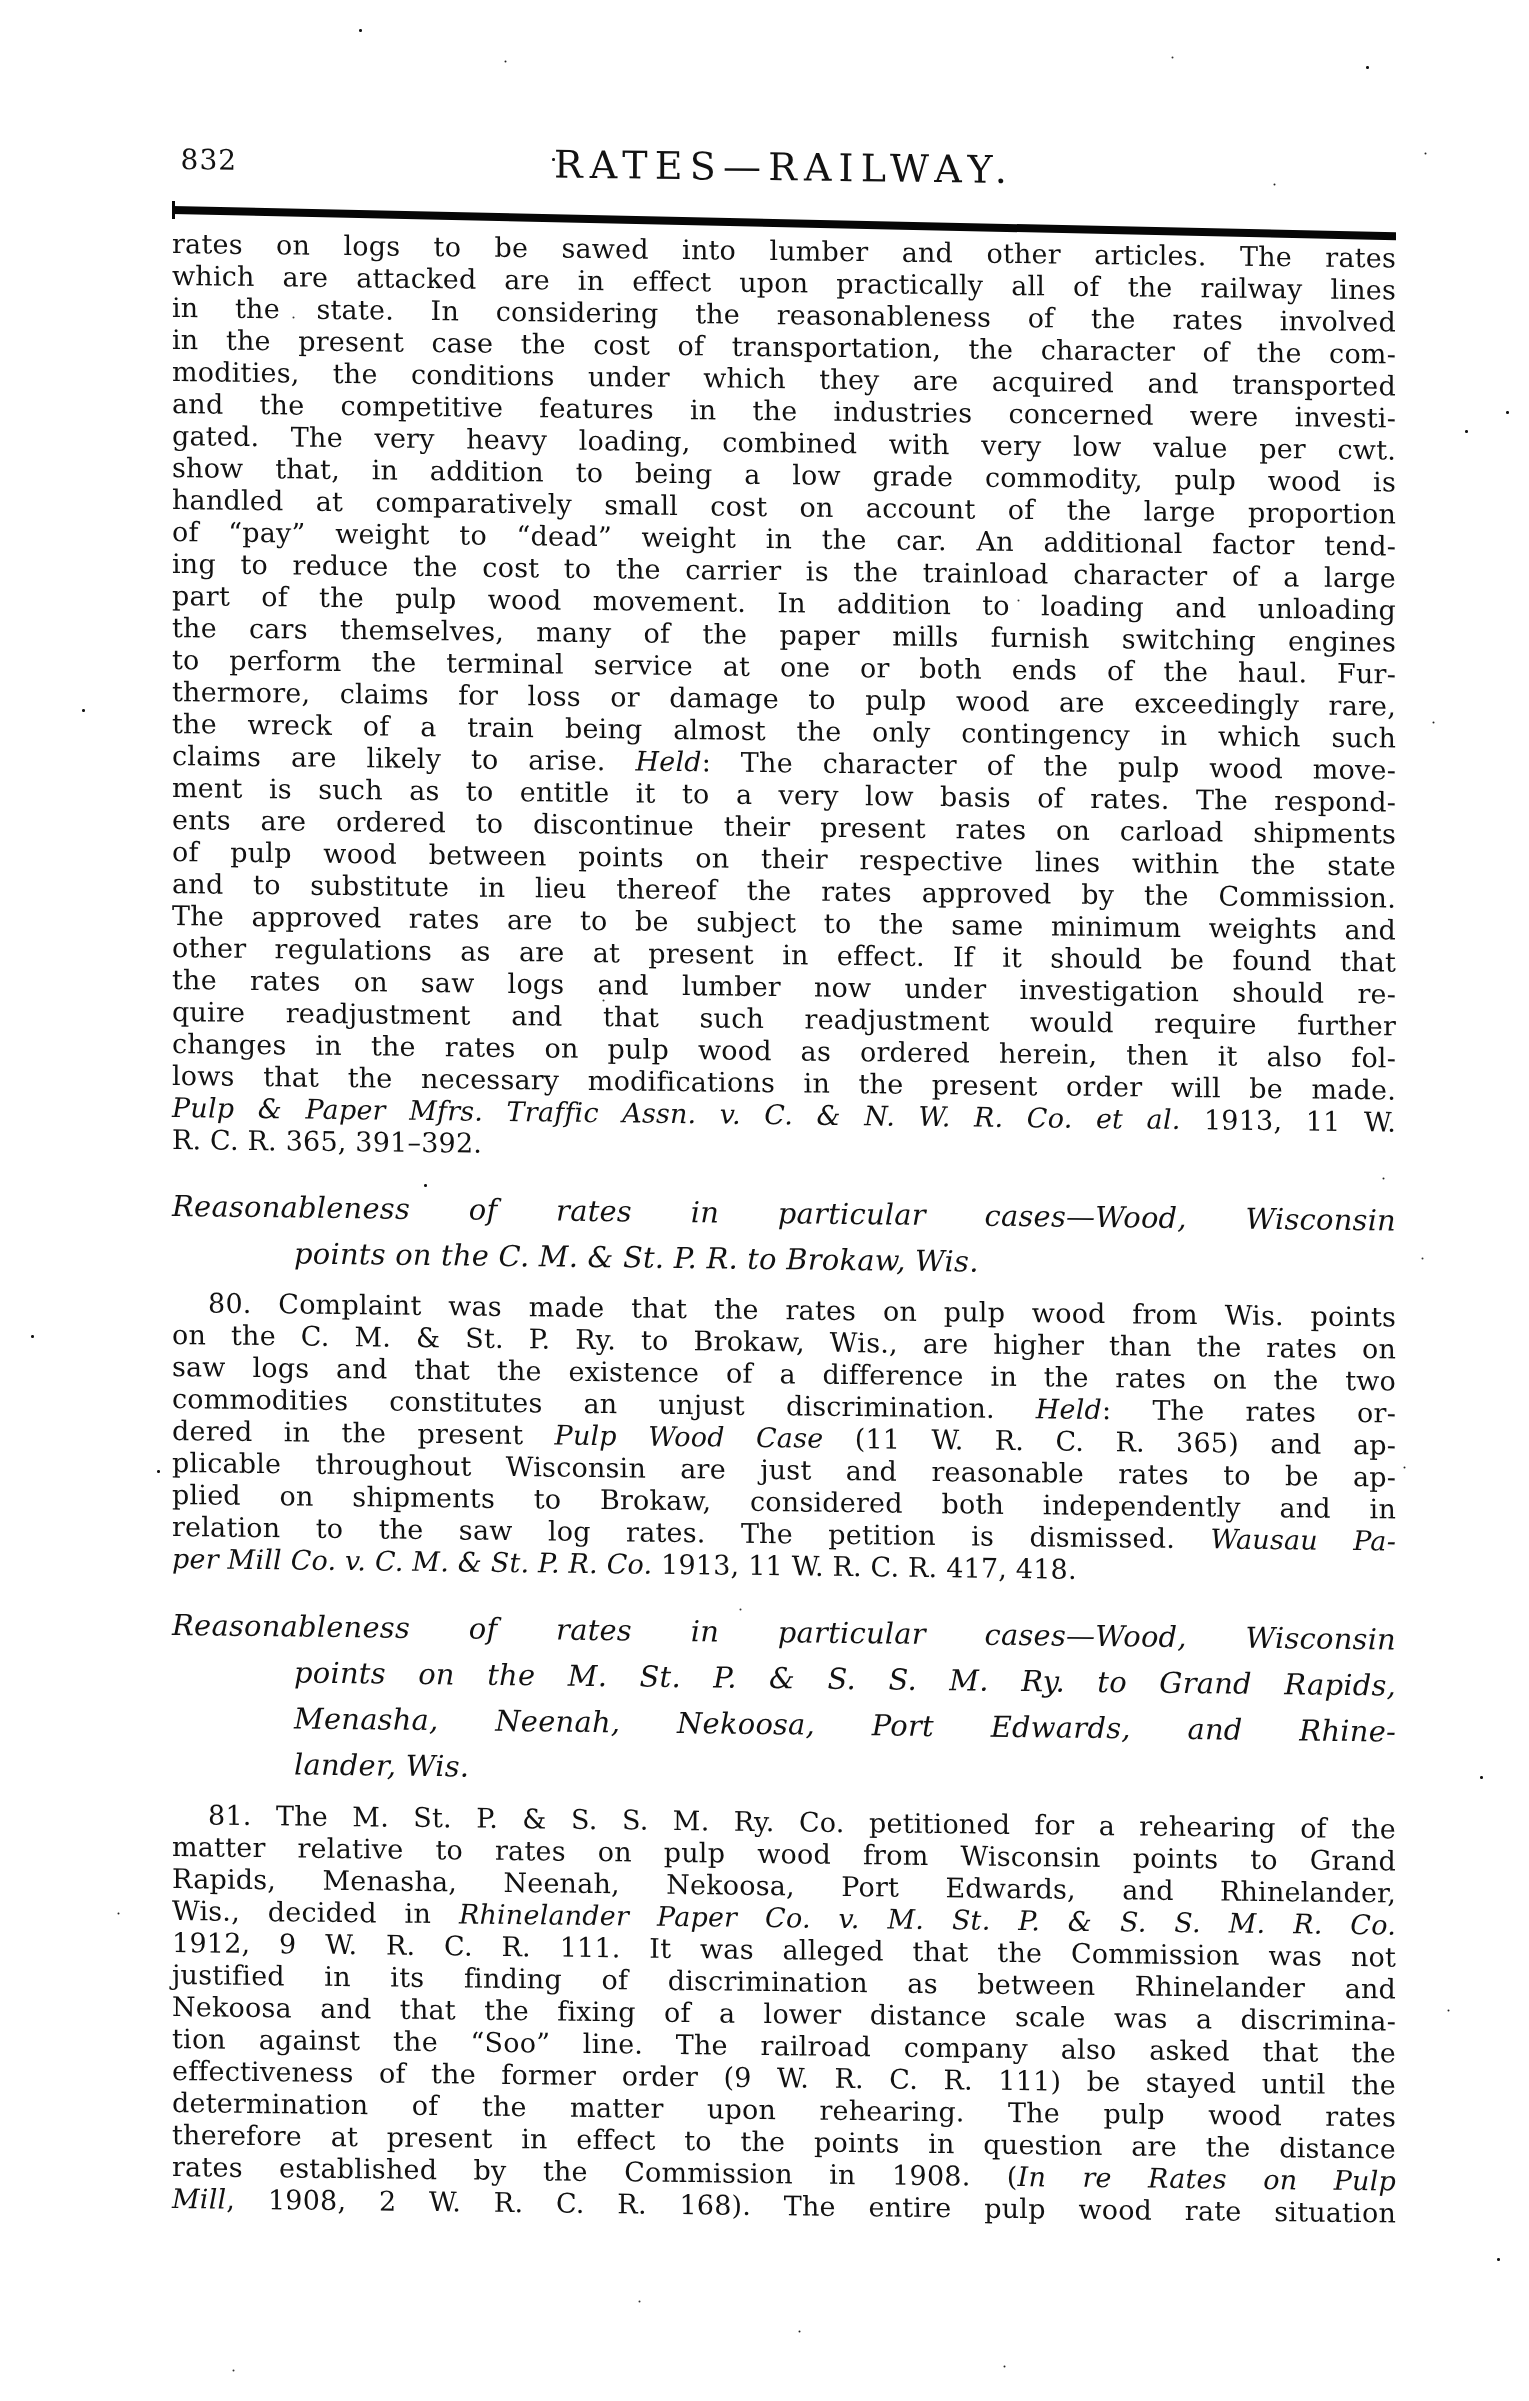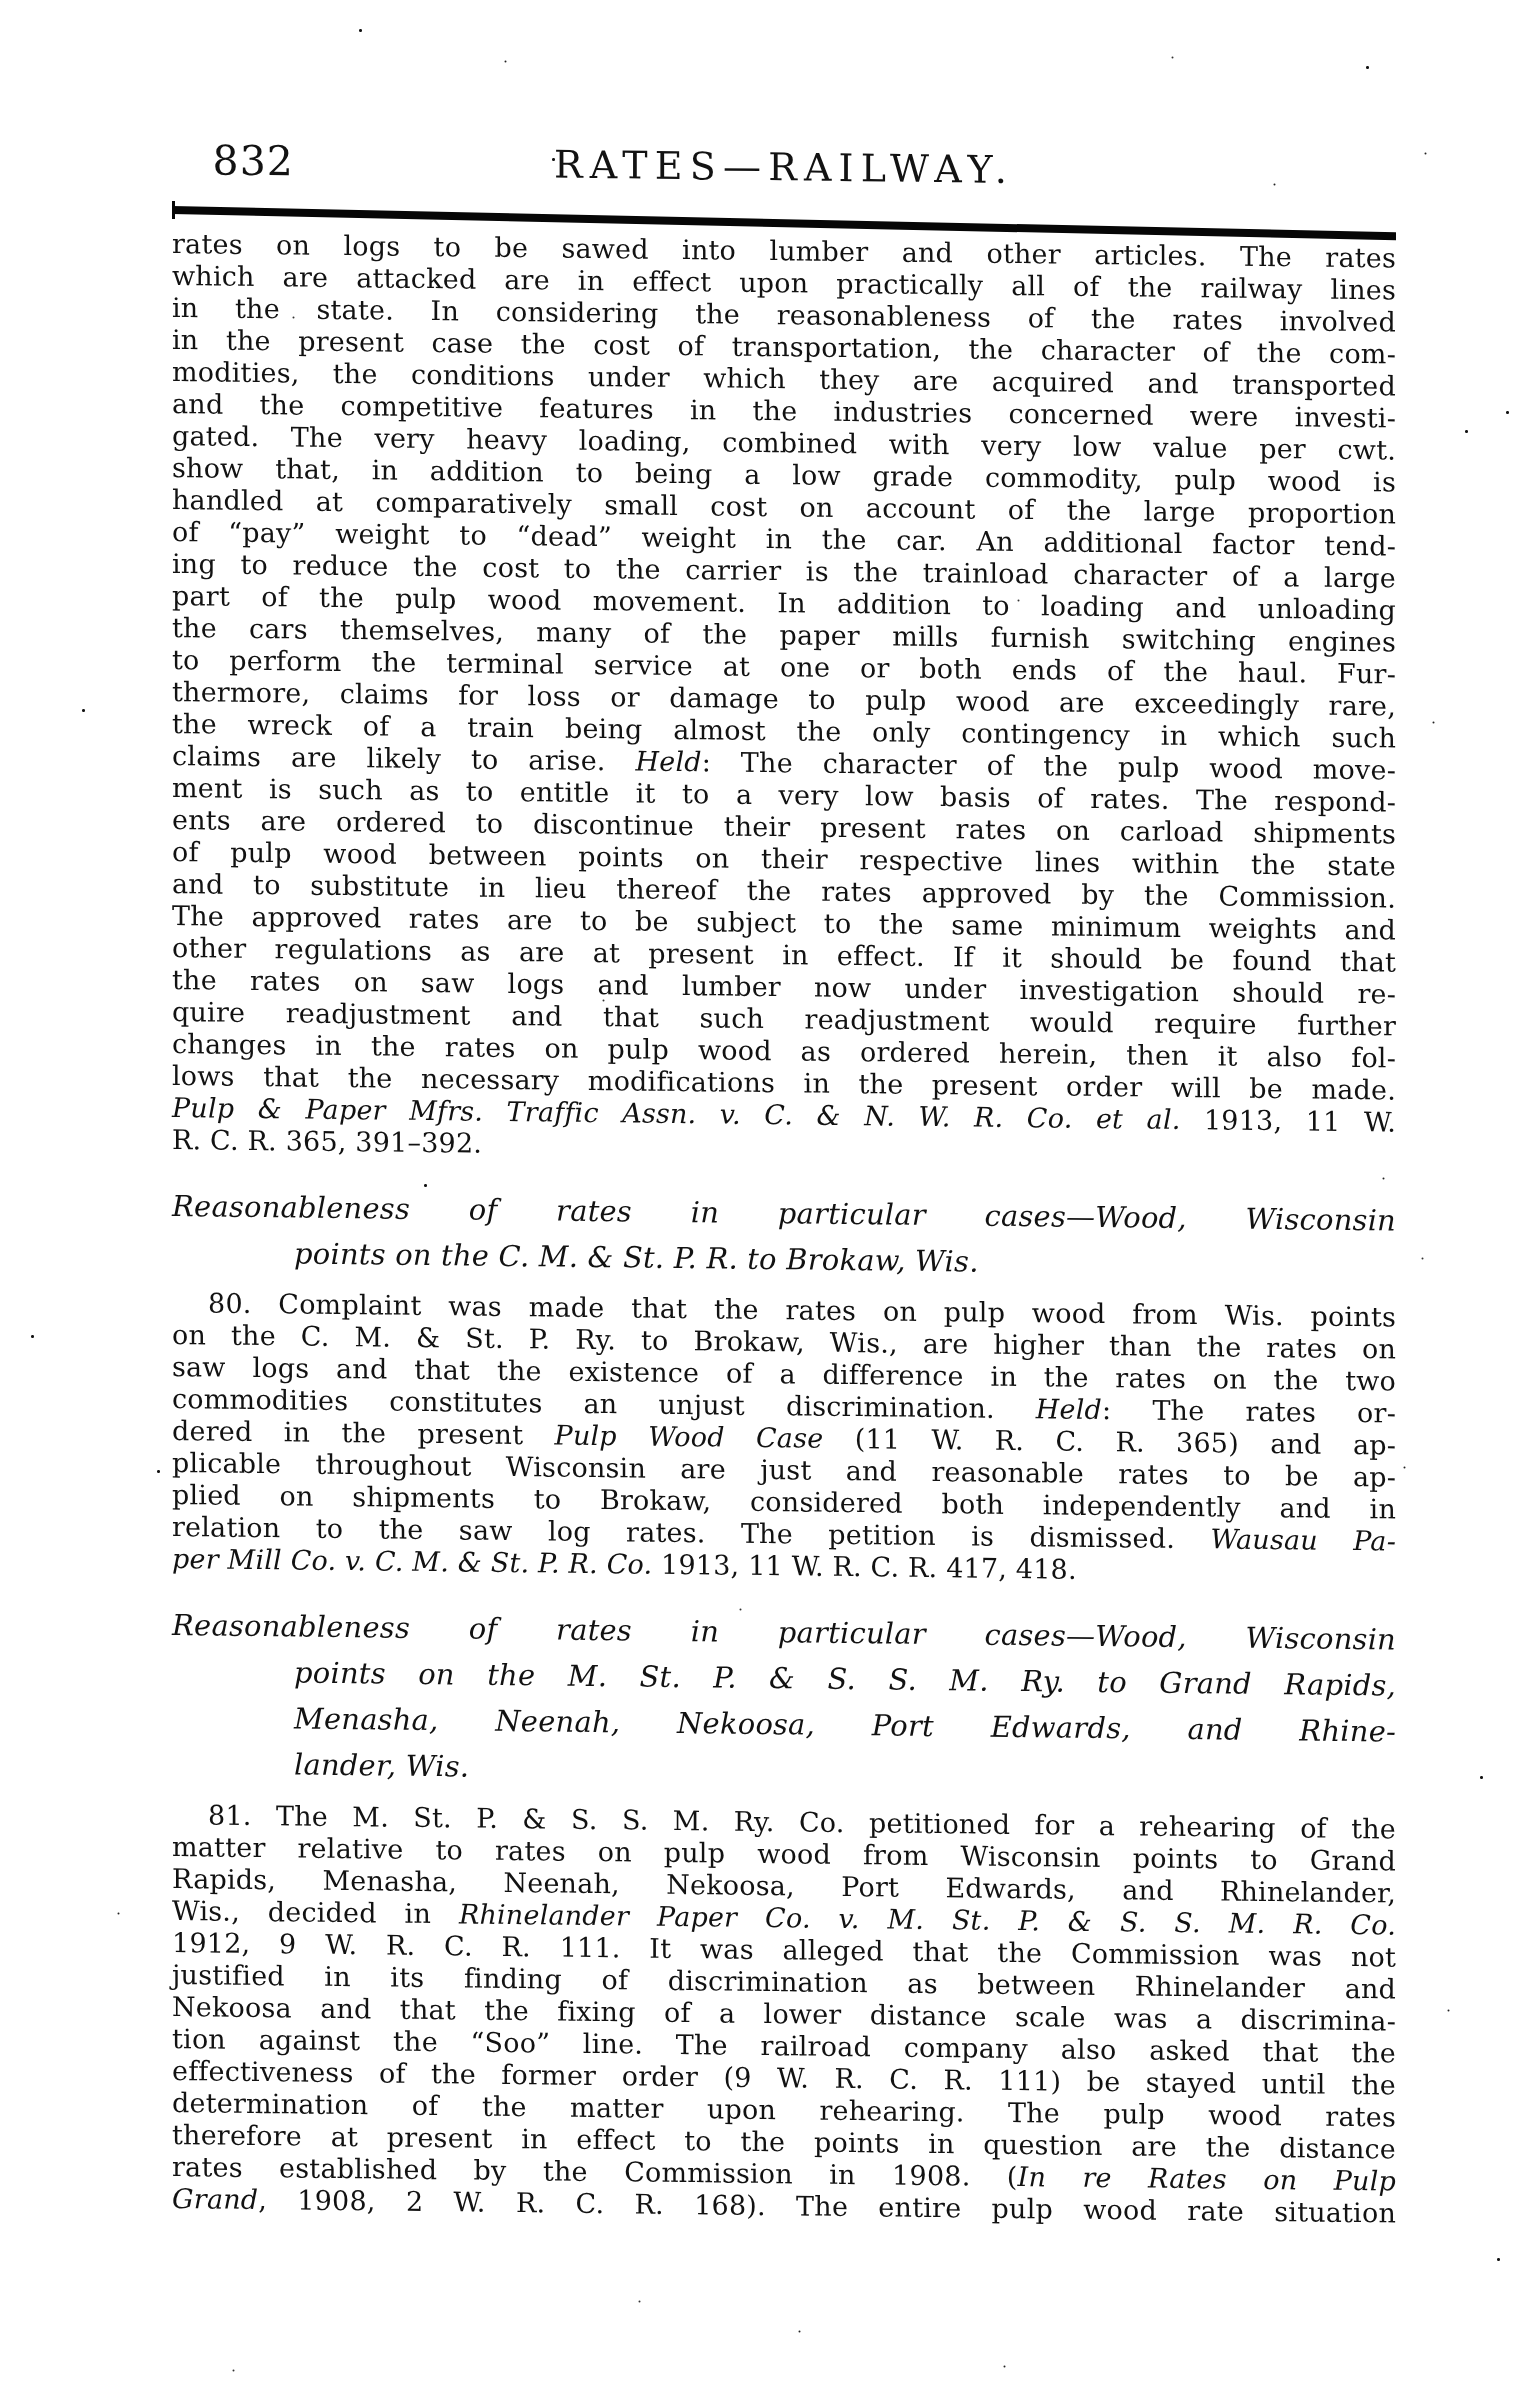--- a/index.html
+++ b/index.html
@@ -17,24 +17,23 @@
     left: 172px;
     top: 135px;
     width: 1224px;
     transform: skewY(0.68deg);
     transform-origin: 0 0;
   }
   .header { position: relative; height: 71px; }
   .pagenum {
     position: absolute;
     left: 8.6px; top: 0;
-    font-size: 41px;
+    font-size: 28px;
     line-height: 50px;
     letter-spacing: 1px;
-    margin-left: 32px;
   }
   .title {
     text-align: center;
     font-size: 38px;
     line-height: 50px;
     letter-spacing: 7.2px;
     white-space: nowrap;
   }
   .rule {
     position: relative;
@@ -152,20 +151,20 @@
           <div class="line j"><span>Rapids, Menasha, Neenah, Nekoosa, Port Edwards, and Rhinelander,</span></div>
           <div class="line j"><span>Wis., decided in </span><i>Rhinelander Paper Co. v. M. St. P. &amp; S. S. M. R. Co.</i></div>
           <div class="line j"><span>1912, 9 W. R. C. R. 111. It was alleged that the Commission was not</span></div>
           <div class="line j"><span>justified in its finding of discrimination as between Rhinelander and</span></div>
           <div class="line j"><span>Nekoosa and that the fixing of a lower distance scale was a discrimina-</span></div>
           <div class="line j"><span>tion against the “Soo” line. The railroad company also asked that the</span></div>
           <div class="line j"><span>effectiveness of the former order (9 W. R. C. R. 111) be stayed until the</span></div>
           <div class="line j"><span>determination of the matter upon rehearing. The pulp wood rates</span></div>
           <div class="line j"><span>therefore at present in effect to the points in question are the distance</span></div>
           <div class="line j"><span>rates established by the Commission in 1908. (</span><i>In re Rates on Pulp</i></div>
-          <div class="line j"><i>Grand</i><span>, 1908, 2 W. R. C. R. 168). The entire pulp wood rate situation</span></div>
+          <div class="line j"><i>Mill</i><span>, 1908, 2 W. R. C. R. 168). The entire pulp wood rate situation</span></div>
         </div>
       </div>
   </div>
   <div class="specks"></div>
 
 </div>
 
 
 </body></html>

